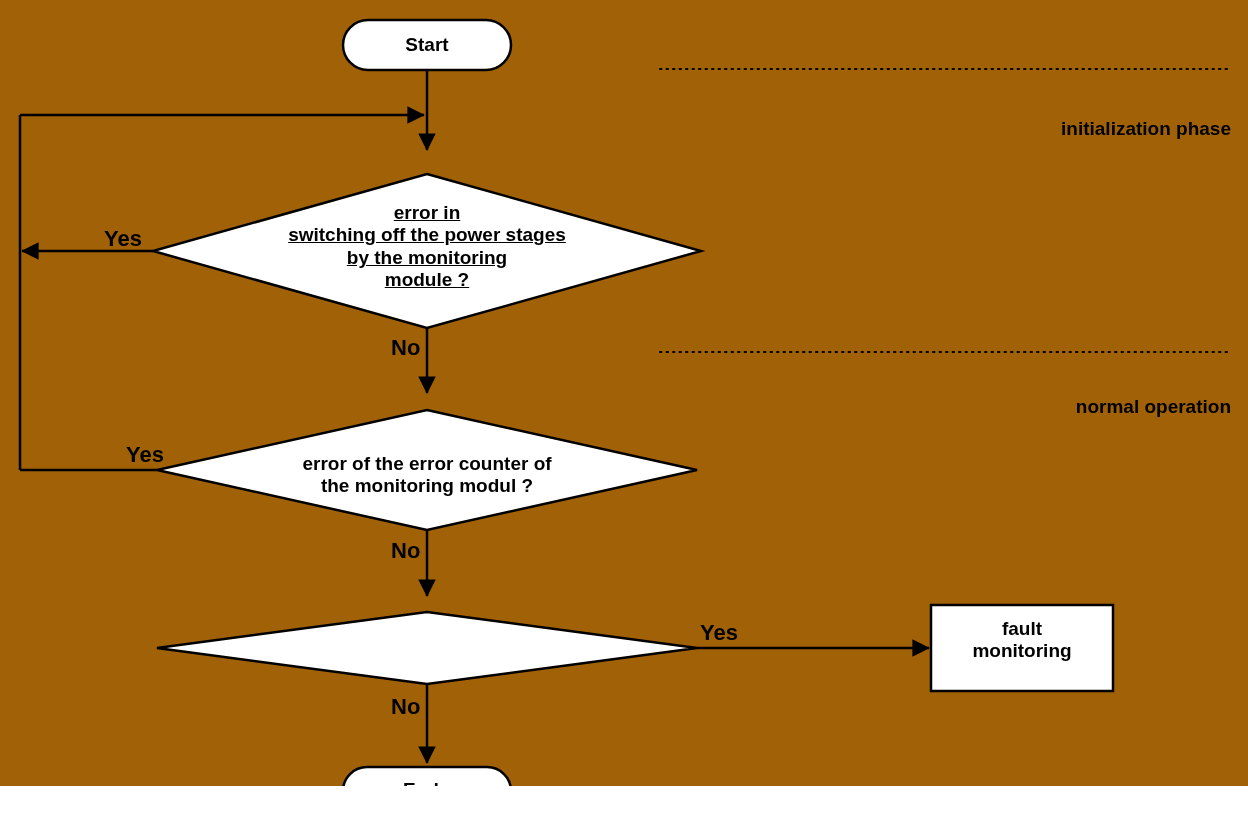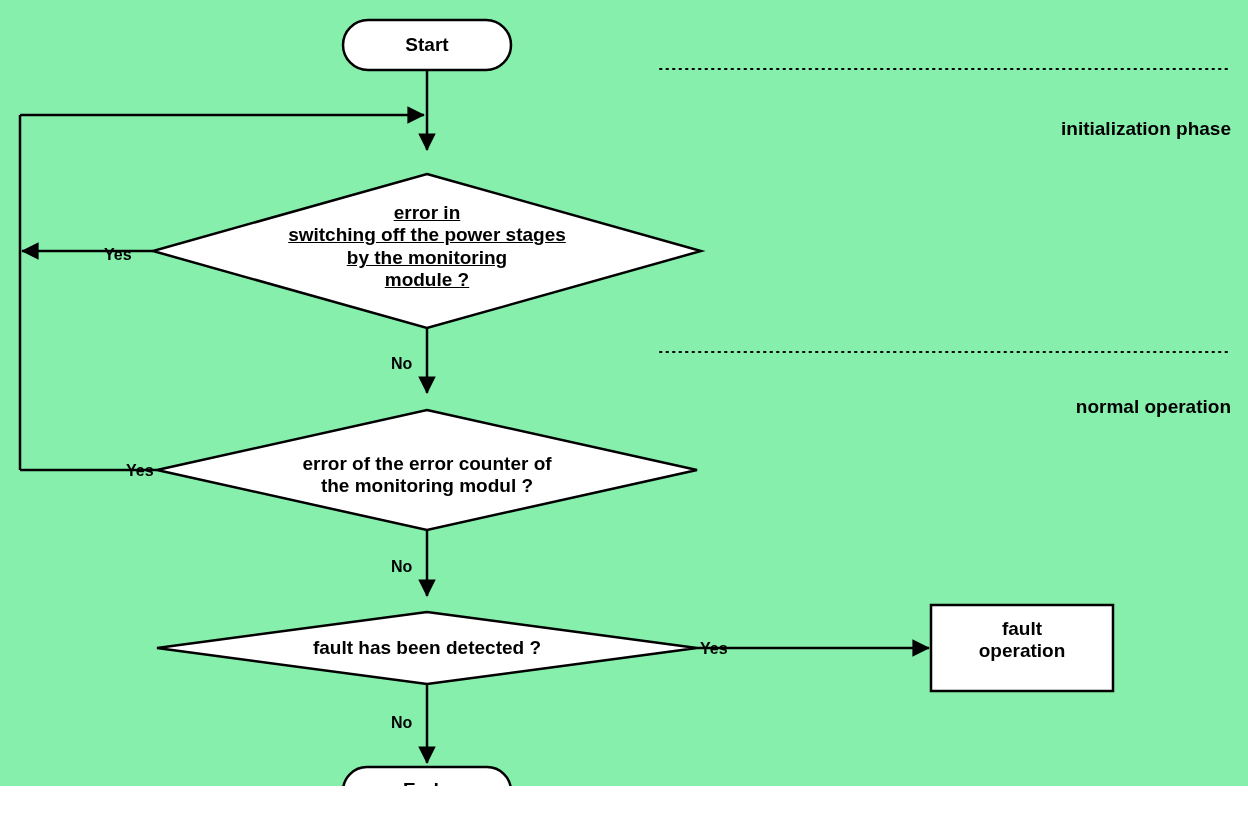--- a/index.html
+++ b/index.html
@@ -7,43 +7,42 @@
     padding: 0;
     background: #ffffff;
   }
   body {
     font-family: "Liberation Sans", sans-serif;
   }
   #canvas {
     position: relative;
     width: 1248px;
     height: 786px;
-    background: #86efac;
+    background: #a16207;
     overflow: hidden;
   }
   #flow-svg {
     position: absolute;
     left: 0;
     top: 0;
   }
   .lbl {
     position: absolute;
     font-family: "Liberation Sans", sans-serif;
     font-weight: bold;
     color: #000000;
     white-space: pre;
     line-height: 1.18;
   }
   .node-text {
     text-align: center;
     font-size: 19px;
   }
   .edge-text {
-    font-size: 16px;
-    margin-top: 20px;
+    font-size: 22px;
   }
   .phase-text {
     font-size: 19px;
     text-align: right;
   }
 </style>
 </head>
 <body>
 
 <div id="canvas">
@@ -91,24 +90,23 @@
   <div class="lbl node-text" style="left:343px; top:34px; width:168px;">Start</div>
 
   <div class="lbl node-text" style="left:267px; top:202px; width:320px;text-decoration:underline;">error in
 switching off the power stages
 by the monitoring
 module ?</div>
 
   <div class="lbl node-text" style="left:257px; top:445px; width:340px;margin-top:8px;">error of the error counter of
 the monitoring modul ?</div>
 
-  <div class="lbl node-text" style="left:257px; top:637px; width:340px;">fault has been detected ?</div>
 
   <div class="lbl node-text" style="left:931px; top:618px; width:182px;">fault
-operation</div>
+monitoring</div>
 
   <div class="lbl node-text" style="left:337px; top:779px; width:168px;">End</div>
 
   <div class="lbl edge-text" style="left:104px; top:226px;">Yes</div>
   <div class="lbl edge-text" style="left:391px; top:335px;">No</div>
   <div class="lbl edge-text" style="left:126px; top:442px;">Yes</div>
   <div class="lbl edge-text" style="left:391px; top:538px;">No</div>
   <div class="lbl edge-text" style="left:700px; top:620px;">Yes</div>
   <div class="lbl edge-text" style="left:391px; top:694px;">No</div>
 

